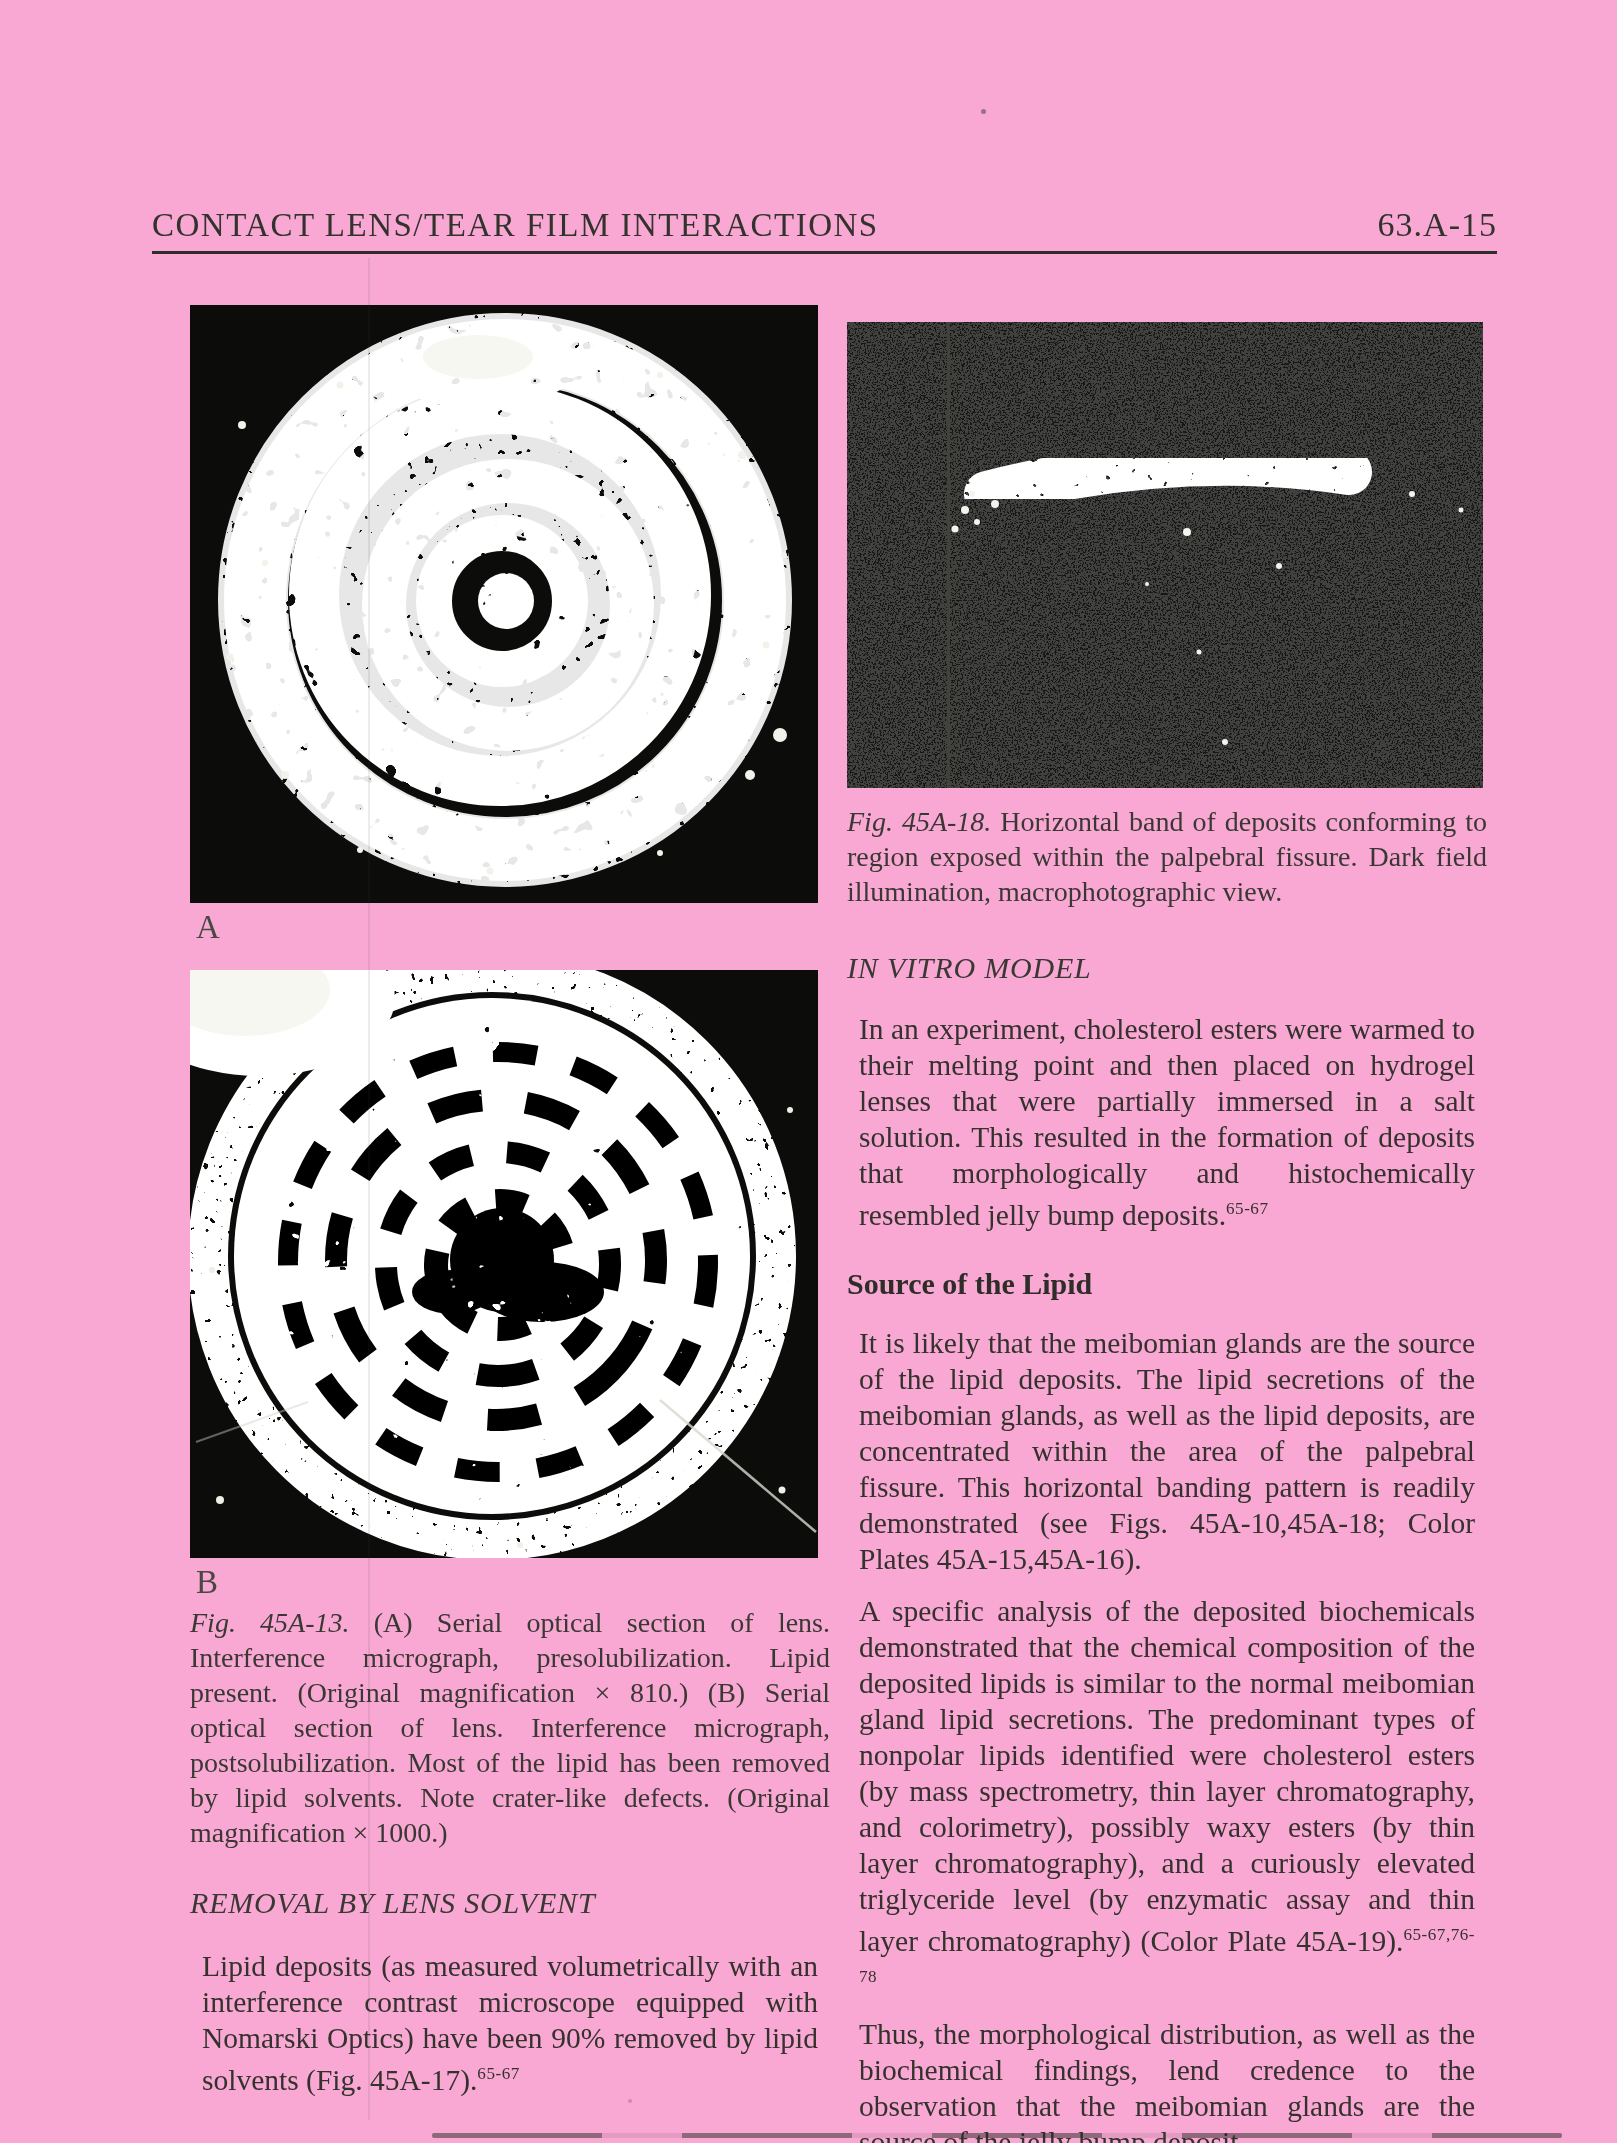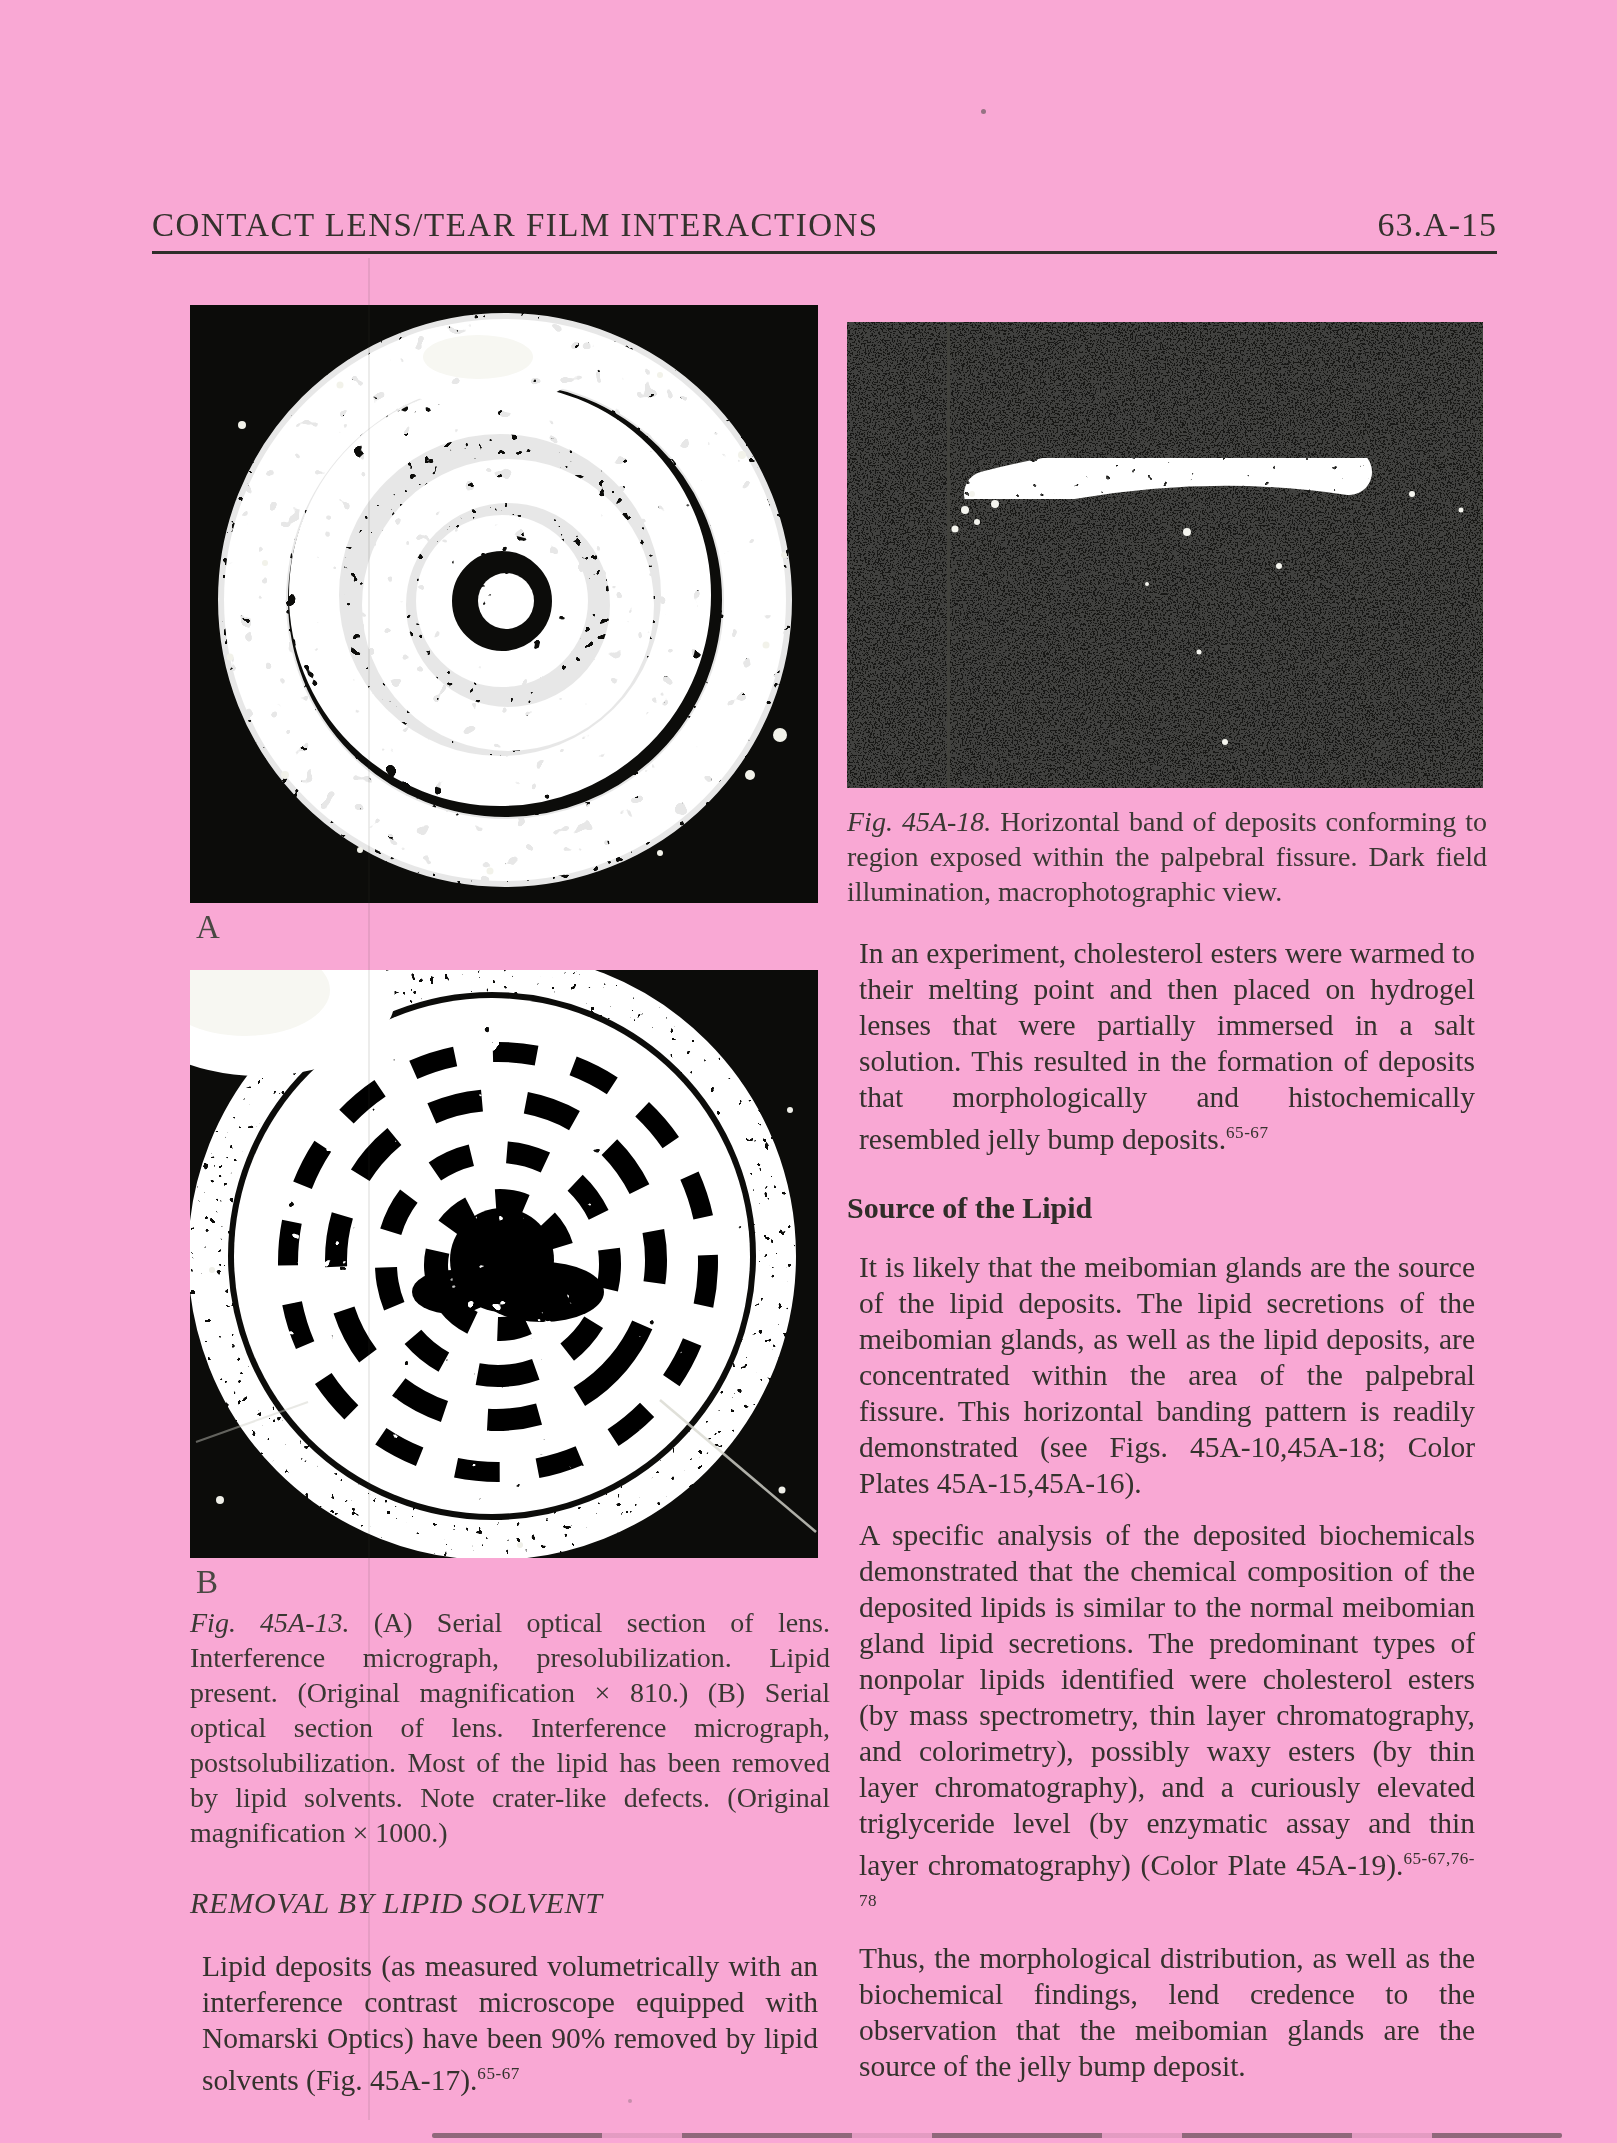--- a/index.html
+++ b/index.html
@@ -173,21 +173,21 @@
         <circle cx="592" cy="520" r="3.5"></circle>
           <circle cx="330" cy="575" r="3"></circle>
       </g>
     </svg>
     <div class="fig-label">B</div>
 
     <p class="fig-caption mt-cap17">
       <span class="fig-lead">Fig. 45A-13.</span><span> (A) Serial optical section of lens. Interference micrograph, presolubilization. Lipid present. (Original magnification × 810.) (B) Serial optical section of lens. Interference micrograph, postsolubilization. Most of the lipid has been removed by lipid solvents. Note crater-like defects. (Original magnification × 1000.)</span>
     </p>
 
-    <div class="sec-head-italic mt-removal-head">REMOVAL BY LIPID SOLVENT</div>
+    <div class="sec-head-italic mt-removal-head">REMOVAL BY LENS SOLVENT</div>
     <p class="body-para mt-removal-para">
       <span>Lipid deposits (as measured volumetrically with an interference contrast microscope equipped with Nomarski Optics) have been 90% removed by lipid solvents (Fig. 45A-17).</span><sup>65-67</sup>
     </p>
   </div>
 
   <div class="col col-right">
 
     <svg class="figure-img" width="636" height="466" viewBox="0 0 636 466">
       <defs>
         <filter id="fc-band" x="-15%" y="-15%" width="130%" height="130%">
@@ -223,20 +223,21 @@
           <circle cx="352" cy="330" r="2.5"></circle>
           <circle cx="378" cy="420" r="3"></circle>
         <circle cx="300" cy="262" r="2"></circle>
       </g>
     </svg>
 
     <p class="fig-caption mt-cap18">
       <span class="fig-lead">Fig. 45A-18.</span><span> Horizontal band of deposits conforming to region exposed within the palpebral fissure. Dark field illumination, macrophotographic view.</span>
     </p>
 
+    <div class="sec-head-italic mt-invitro-head">IN VITRO MODEL</div>
     <p class="body-para mt-invitro-para">
       <span>In an experiment, cholesterol esters were warmed to their melting point and then placed on hydrogel lenses that were partially immersed in a salt solution. This resulted in the formation of deposits that morphologically and histochemically resembled jelly bump deposits.</span><sup>65-67</sup>
     </p>
 
     <div class="sec-head-bold mt-source-head">Source of the Lipid</div>
     <p class="body-para mt-source-para1">It is likely that the meibomian glands are the source of the lipid deposits. The lipid secretions of the meibomian glands, as well as the lipid deposits, are concentrated within the area of the palpebral fissure. This horizontal banding pattern is readily demonstrated (see Figs. 45A-10,45A-18; Color Plates 45A-15,45A-16).</p>
     <p class="body-para mt-source-para2">
       <span>A specific analysis of the deposited biochemicals demonstrated that the chemical composition of the deposited lipids is similar to the normal meibomian gland lipid secretions. The predominant types of nonpolar lipids identified were cholesterol esters (by mass spectrometry, thin layer chromatography, and colorimetry), possibly waxy esters (by thin layer chromatography), and a curiously elevated triglyceride level (by enzymatic assay and thin layer chromatography) (Color Plate 45A-19).</span><sup>65-67,76-78</sup>
     </p>
     <p class="body-para mt-source-para3">Thus, the morphological distribution, as well as the biochemical findings, lend credence to the observation that the meibomian glands are the source of the jelly bump deposit.</p>

